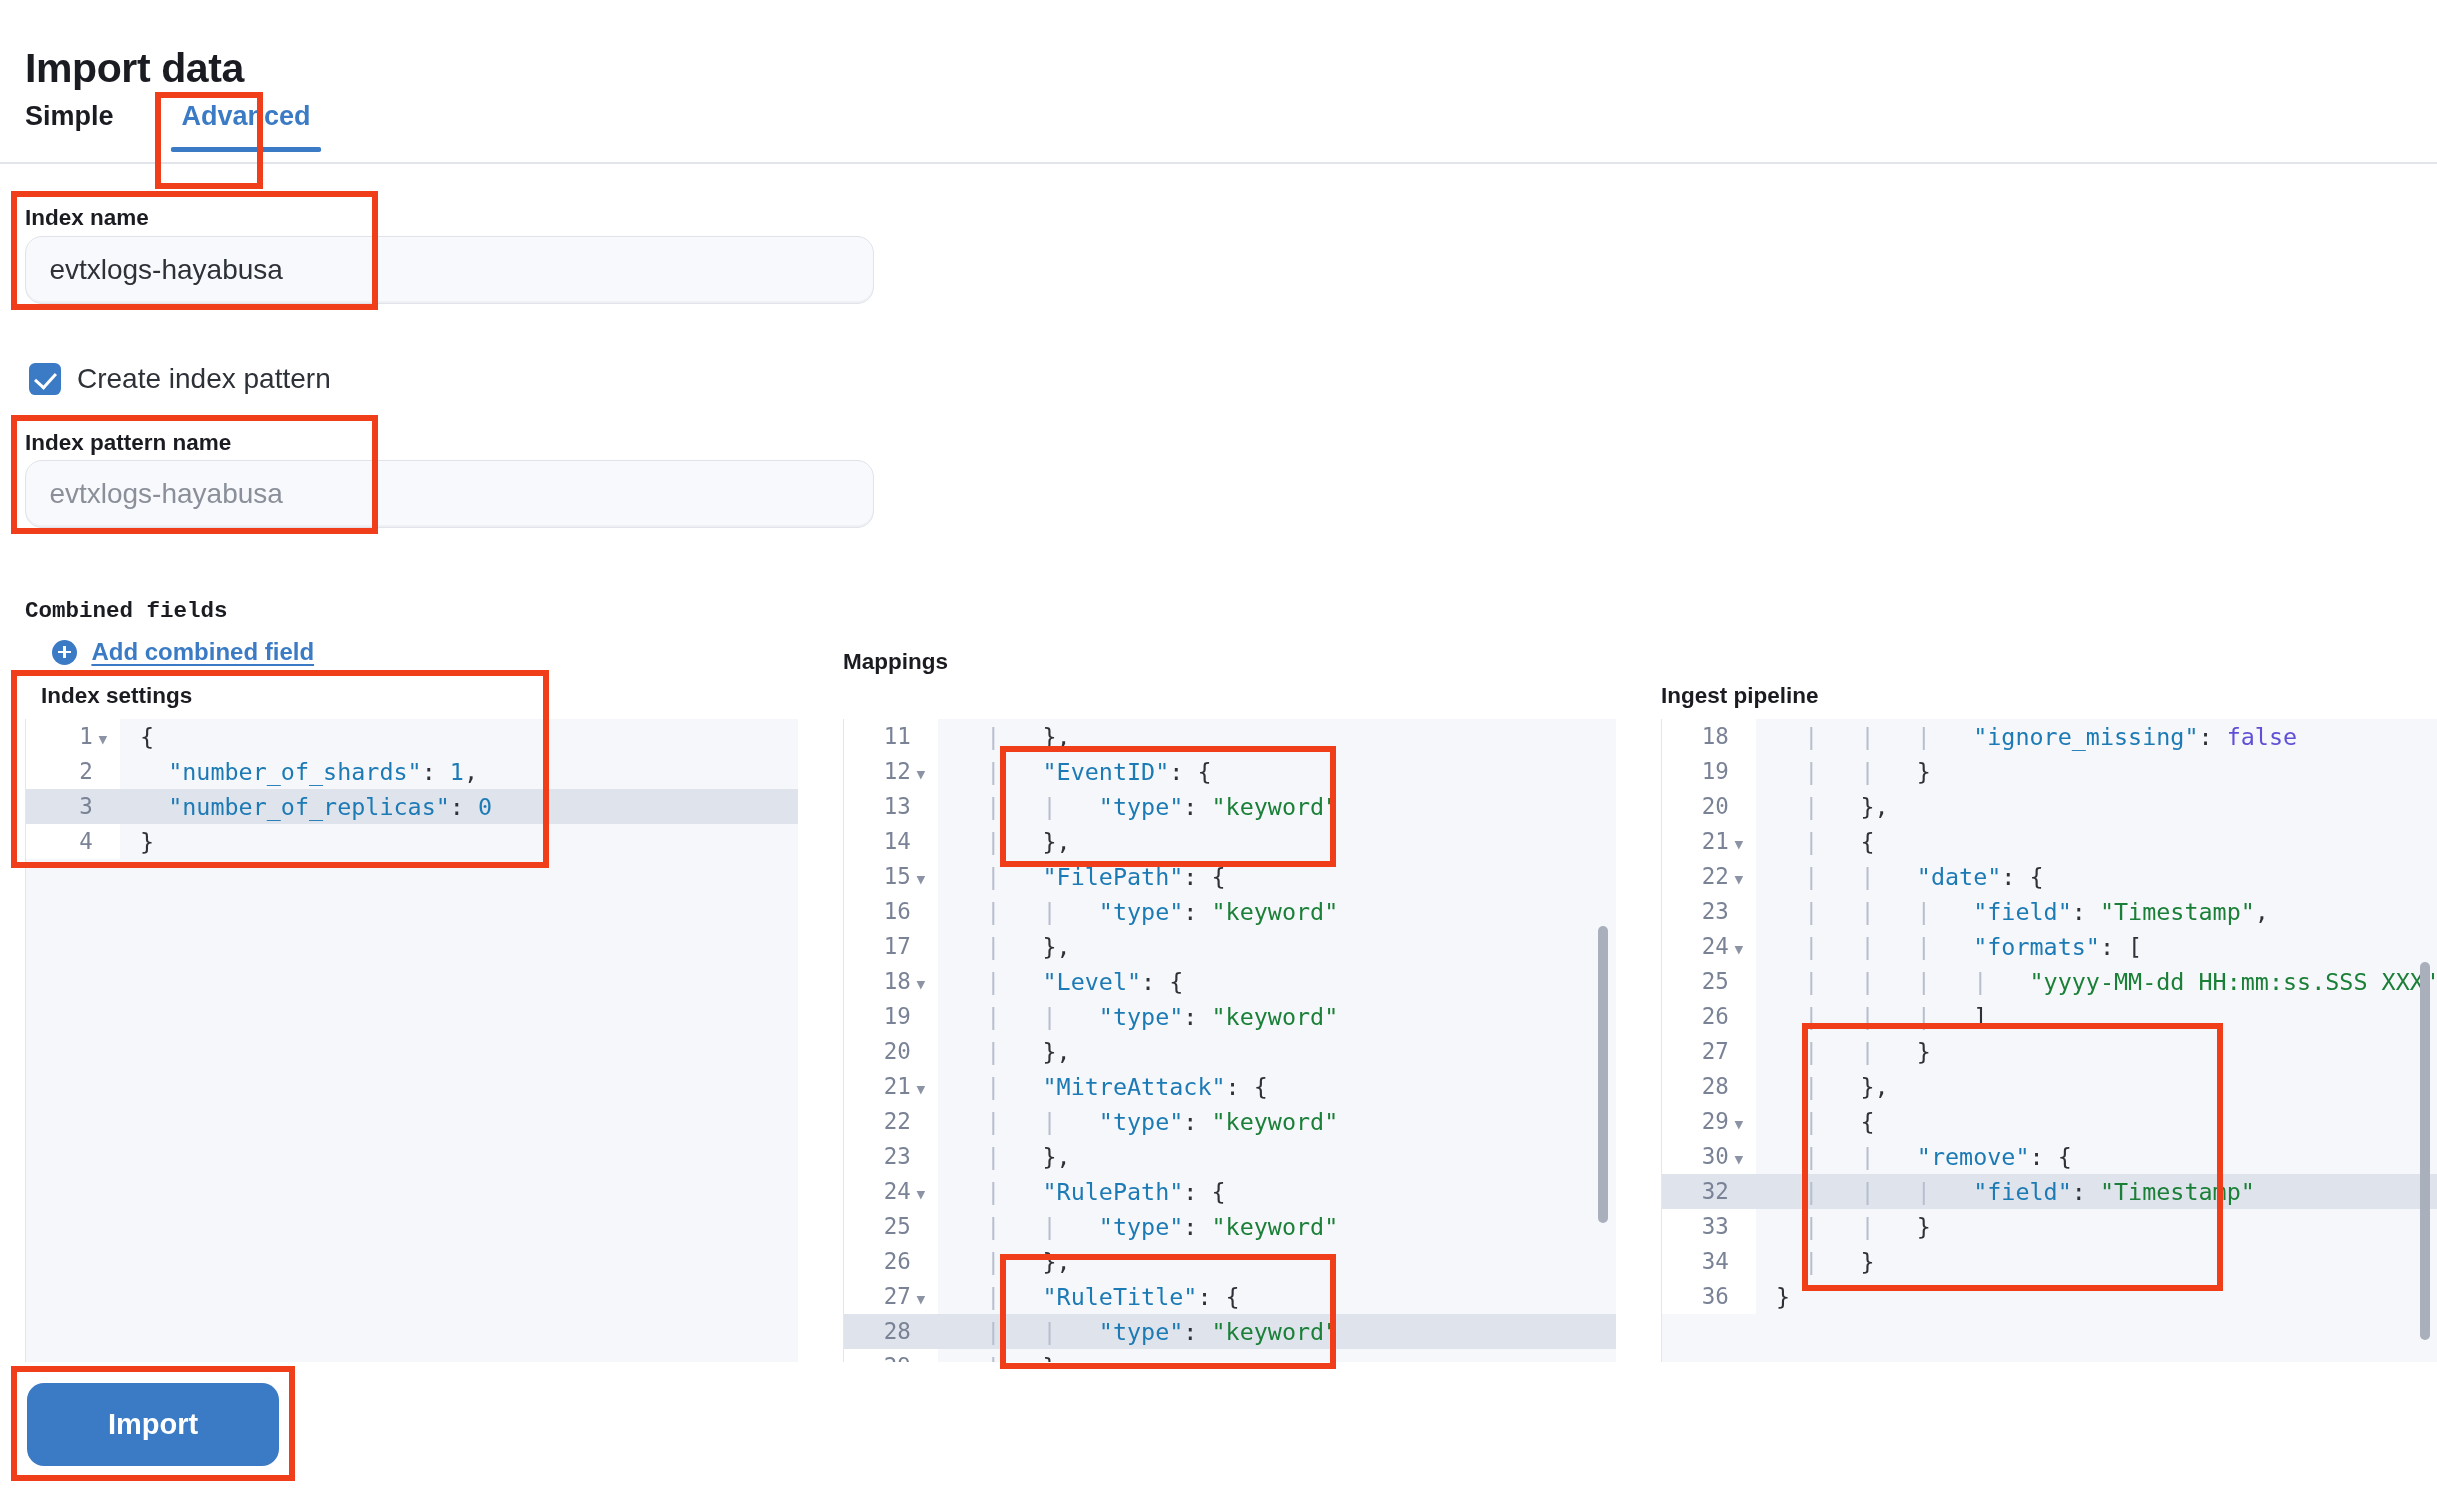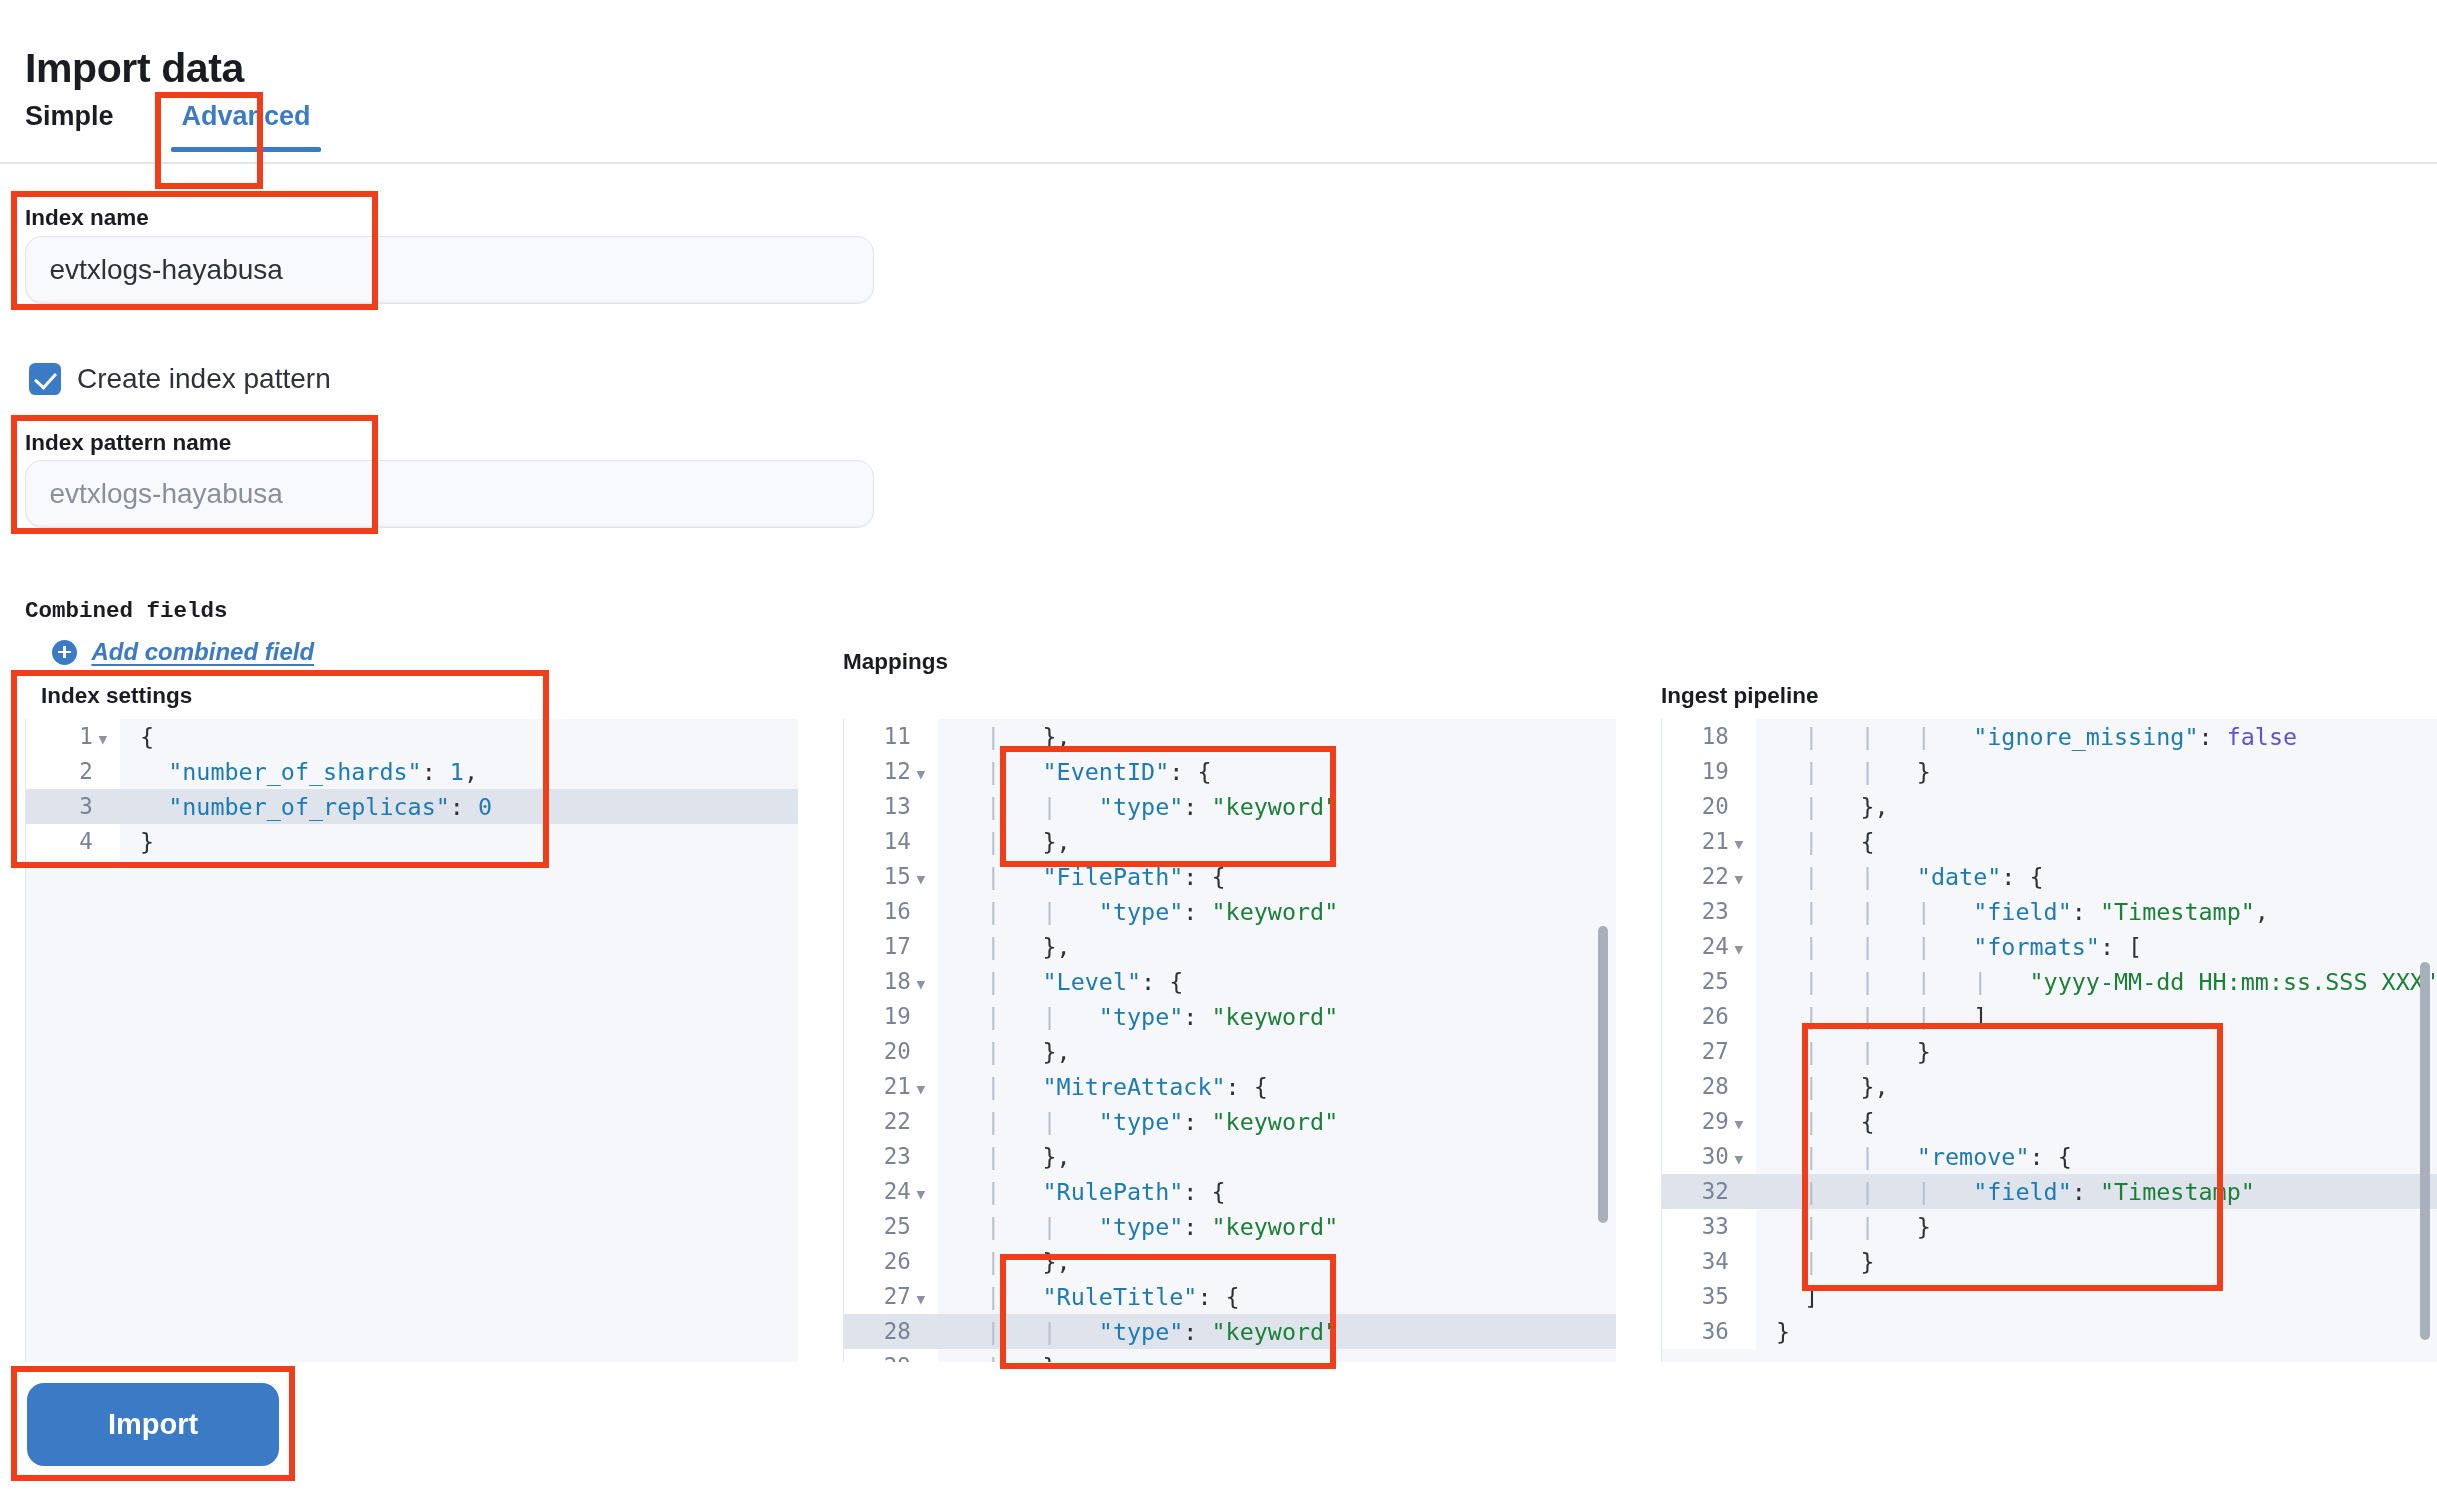--- a/index.html
+++ b/index.html
@@ -78,21 +78,21 @@
     left:10px; top:5.4px; width:10px; height:17px;
     border:solid #fff; border-width:0 3.6px 3.6px 0;
     transform:rotate(42deg);
   }
   #create-index-pattern-label { font-size:28px; color:#2e3238; }
 
   
   #combined-fields-label { left:25px; top:598px;font-family:Liberation Mono, monospace; }
   #add-combined-field-row {
     position:absolute; left:52px; top:638px;
-    display:flex; align-items:center; gap:14.4px; cursor:pointer;font-style:italic;
+    display:flex; align-items:center; gap:14.4px; cursor:pointer;
   }
   .plus-icon {
     width:25px; height:25px; border-radius:50%;
     background:#3b7ac4; position:relative; flex:none;
   }
   .plus-icon::before, .plus-icon::after{
     content:""; position:absolute; background:#fff;
   }
   .plus-icon::before{ left:6.3px; top:11.2px; width:12.6px; height:2.7px; }
   .plus-icon::after { top:6.3px; left:11.2px; height:12.6px; width:2.7px; }
@@ -245,21 +245,20 @@
       <div class="code-line"><span class="gutter">24<span class="fold">▼</span></span><span class="codetext"><span class="guide">  |   |   |   </span><span class="k">"formats"</span><span class="p">:</span><span class="p"> </span><span class="p">[</span></span></div>
       <div class="code-line"><span class="gutter">25<span class="fold empty">▼</span></span><span class="codetext"><span class="guide">  |   |   |   |   </span><span class="s">"yyyy-MM-dd HH:mm:ss.SSS XXX"</span></span></div>
       <div class="code-line"><span class="gutter">26<span class="fold empty">▼</span></span><span class="codetext"><span class="guide">  |   |   |   </span><span class="p">]</span></span></div>
       <div class="code-line"><span class="gutter">27<span class="fold empty">▼</span></span><span class="codetext"><span class="guide">  |   |   </span><span class="p">}</span></span></div>
       <div class="code-line"><span class="gutter">28<span class="fold empty">▼</span></span><span class="codetext"><span class="guide">  |   </span><span class="p">}</span><span class="p">,</span></span></div>
       <div class="code-line"><span class="gutter">29<span class="fold">▼</span></span><span class="codetext"><span class="guide">  |   </span><span class="p">{</span></span></div>
       <div class="code-line"><span class="gutter">30<span class="fold">▼</span></span><span class="codetext"><span class="guide">  |   |   </span><span class="k">"remove"</span><span class="p">:</span><span class="p"> </span><span class="p">{</span></span></div>
       <div class="code-line hl"><span class="gutter">32<span class="fold empty">▼</span></span><span class="codetext"><span class="guide">  |   |   |   </span><span class="k">"field"</span><span class="p">:</span><span class="p"> </span><span class="s">"Timestamp"</span></span></div>
       <div class="code-line"><span class="gutter">33<span class="fold empty">▼</span></span><span class="codetext"><span class="guide">  |   |   </span><span class="p">}</span></span></div>
       <div class="code-line"><span class="gutter">34<span class="fold empty">▼</span></span><span class="codetext"><span class="guide">  |   </span><span class="p">}</span></span></div>
-      <div class="code-line"><span class="gutter">35<span class="fold empty">▼</span></span><span class="codetext"><span class="guide">  </span><span class="p">]</span></span></div>
       <div class="code-line"><span class="gutter">36<span class="fold empty">▼</span></span><span class="codetext"><span class="guide"></span><span class="p">}</span></span></div>
     </div>
   <div class="vscroll" style="right:8px; top:243px; height:378px;"></div>
 </div>
 
 <button id="import-button">Import</button>
 
 <div class="annot" style="left:155px;  top:92px;  width:108px; height:97px;"></div>
 <div class="annot" style="left:10.8px;   top:191px;  width:367px; height:119px;"></div>
 <div class="annot" style="left:10.8px;   top:415px;  width:367px; height:119px;"></div>

